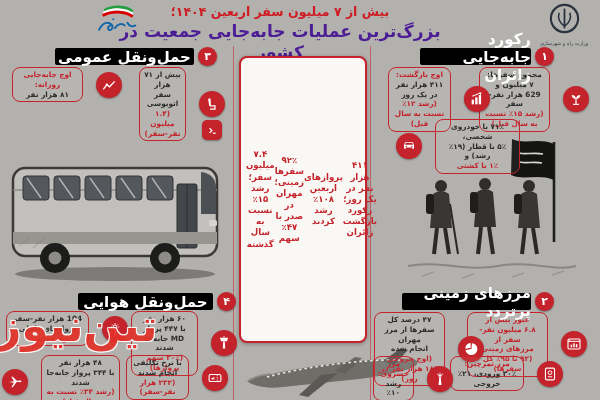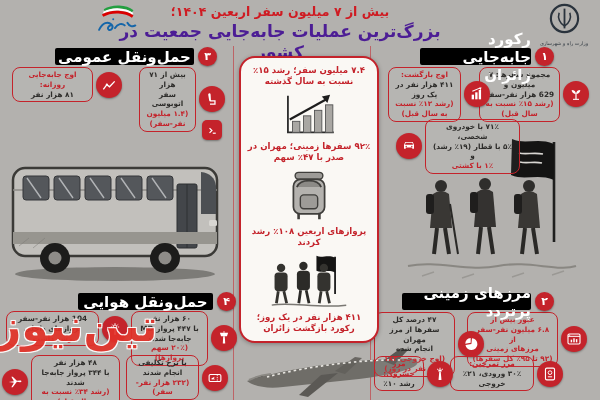--- a/index.html
+++ b/index.html
@@ -23,21 +23,21 @@
   .num{width:19px;height:19px;border-radius:50%;background:#c4232b;color:#fff;
        font-weight:bold;font-size:11px;display:flex;align-items:center;justify-content:center;
        box-shadow:0 1px 2px rgba(0,0,0,.4);flex:0 0 auto}
   .bar{background:#000000;color:#fff;font-size:15px;font-weight:bold;height:17px;flex:1;
        display:flex;align-items:center;justify-content:center;border-radius:2px}
   #h-s1{left:420px;top:47px;width:134px}
   #h-s2{left:402px;top:292px;width:152px}
   #h-s3{left:55px;top:47px;width:162px}
   #h-s4{left:78px;top:292px;width:158px}
   
-  .item{position:absolute;display:flex;direction:rtl;align-items:center;gap:3px;z-index:5}
+  .item{position:absolute;display:flex;direction:rtl;align-items:center;gap:13px;z-index:5}
   .ic{width:26px;height:26px;border-radius:50%;background:#c4232b;display:flex;align-items:center;
       justify-content:center;flex:0 0 auto;box-shadow:0 1px 2px rgba(0,0,0,.35)}
   .ic svg{width:16px;height:16px}
   .ic-sq{border-radius:5px;width:20px;height:20px}
   .ic-sq svg{width:13px;height:13px}
   .bubble{border:1px solid #c4232b;border-radius:8px;padding:2px 4px;flex:1;
           font-size:7.3px;font-weight:bold;line-height:1.34;text-align:center;
           background:rgba(255,255,255,.05)}
   .t-dark{color:#2e2d2b}
   .t-red{color:#c4232b}
@@ -55,23 +55,23 @@
   #i-s4a{left:131px;top:311px;width:106px}
   #i-s4b{left:6px;top:311px;width:122px}
   #i-s4c{left:126px;top:355px;width:102px}
   #i-s4d{left:2px;top:355px;width:118px}
   
   .illus{position:absolute;z-index:2}
   #pilgrims{left:402px;top:134px;width:180px;height:155px}
   #bus{left:3px;top:146px;width:224px;height:140px}
   #plane{left:243px;top:345px;width:180px;height:54px;z-index:4}
   
-  #card{position:absolute;left:239px;top:56px;width:140px;height:287px;z-index:10;
-        background:#faf8f4;border:2px solid #c4232b;border-radius:16px;
-        display:flex;flex-direction:column;align-items:center;justify-content:space-between;
+  #card{position:absolute;left:239px;top:56px;width:128px;height:287px;z-index:10;
+        background:#faf8f4;border:2px solid #c4232b;border-radius:8px;
+        display:flex;flex-direction:row;align-items:center;justify-content:space-between;
         padding:7px 5px;box-sizing:border-box;box-shadow:0 1px 4px rgba(0,0,0,.3)}
   .mid-t{color:#c4232b;font-weight:bold;font-size:8.6px;line-height:1.3;text-align:center;direction:rtl}
   
   #watermark{position:absolute;left:-4px;top:300px;z-index:60;direction:rtl;
              font-size:44px;font-weight:bold;color:#e23128;letter-spacing:-1px;
              text-shadow:0 0 2px #fff,1px 1px 0 #fff,-1px -1px 0 #fff,1px -1px 0 #fff,-1px 1px 0 #fff;
              opacity:.92}
 </style>
 </head>
 <body>

